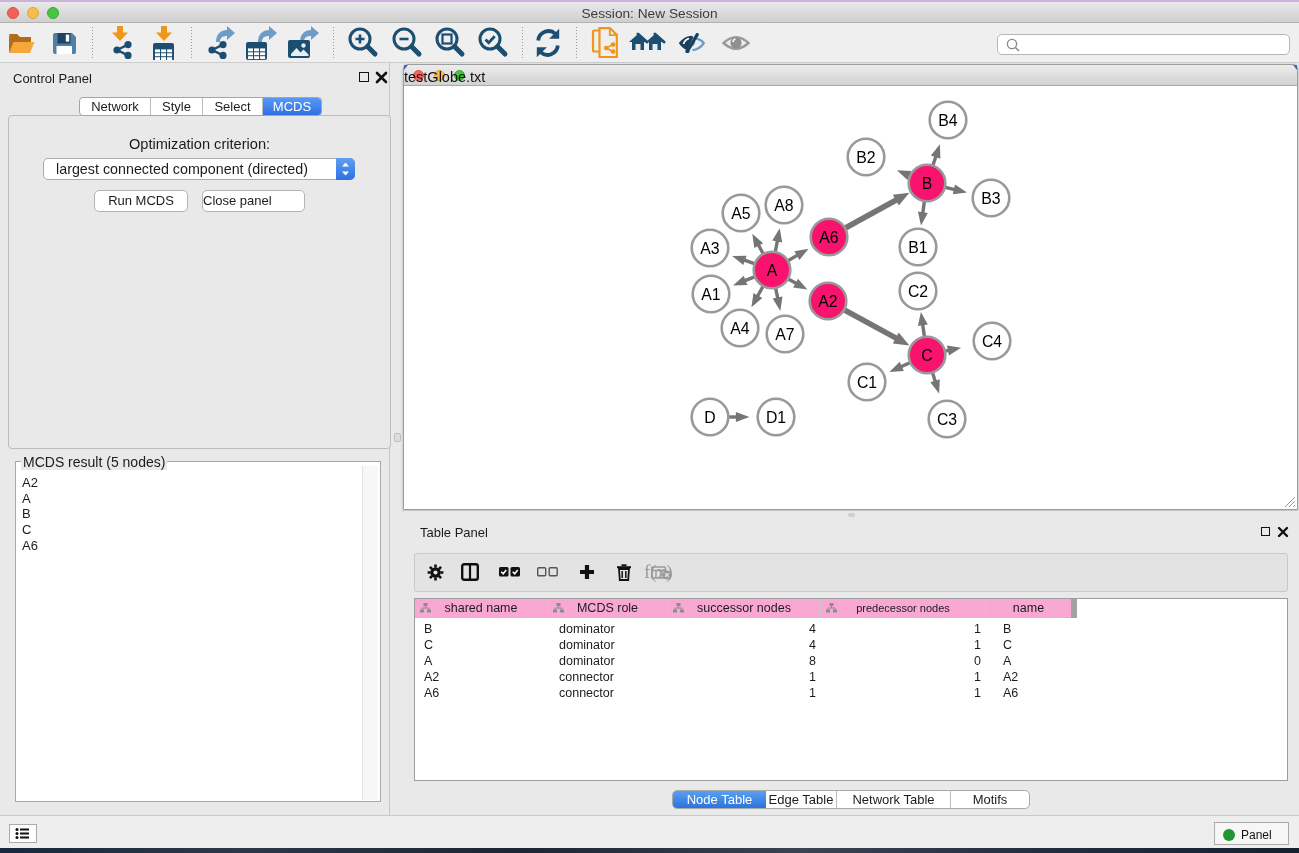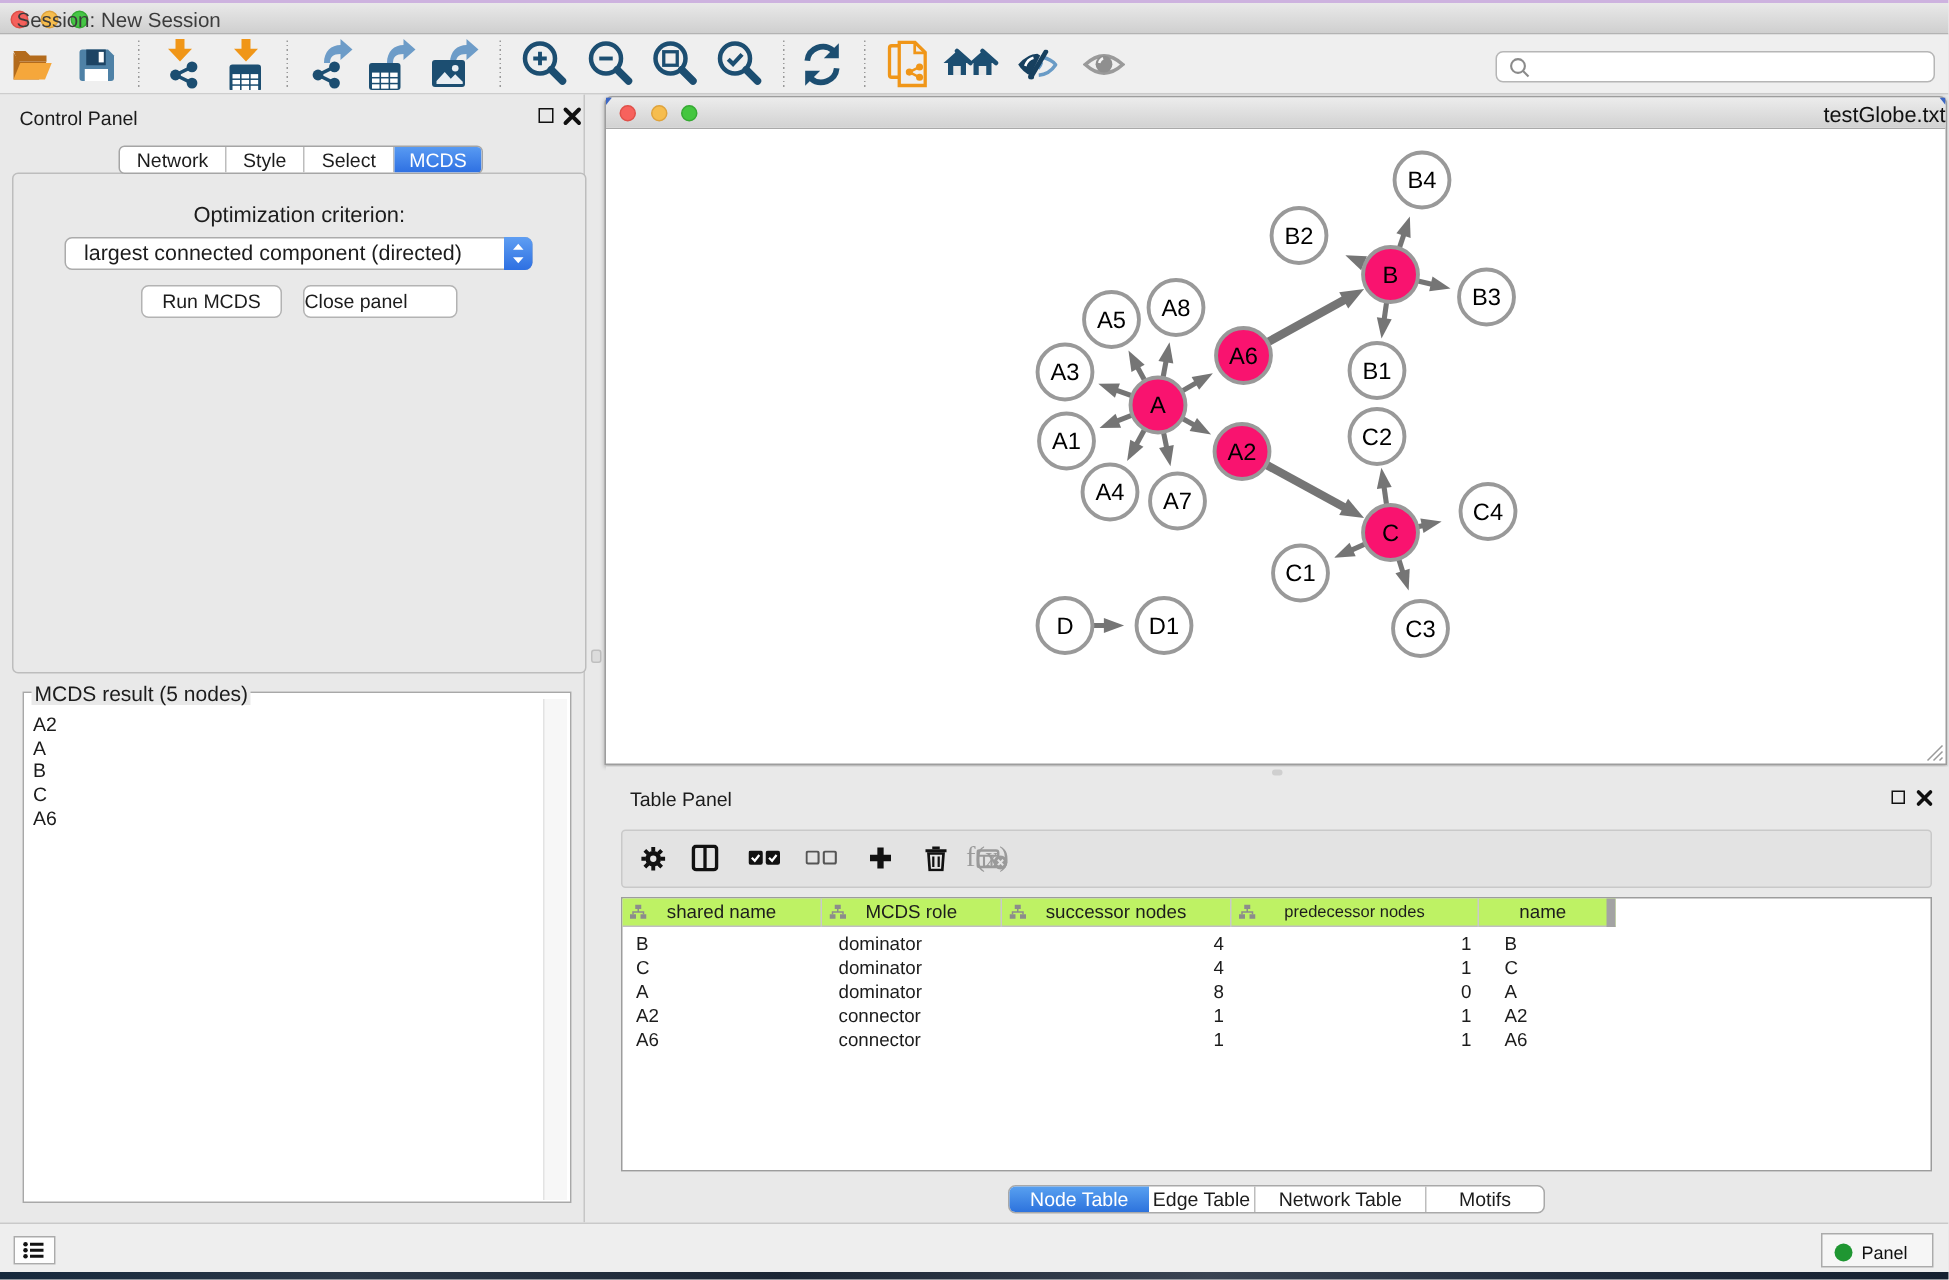--- a/index.html
+++ b/index.html
@@ -7,21 +7,21 @@
 .abs{position:absolute}
 .tl{position:absolute;width:12px;height:12px;border-radius:50%}
 svg{display:block}
 </style></head><body>
 
 <div class="abs" style="left:0;top:0;width:1299px;height:2px;background:#cdb2df"></div>
 <div class="abs" style="left:0;top:2px;width:1299px;height:21px;background:linear-gradient(#e9e9e9,#cfcfcf);border-bottom:1px solid #b3b3b3">
   <div class="tl" style="left:7px;top:5px;background:#f4605c;border:0.5px solid #dd4f47"></div>
   <div class="tl" style="left:27px;top:5px;background:#f6bd4e;border:0.5px solid #dfa33c"></div>
   <div class="tl" style="left:47px;top:5px;background:#46c645;border:0.5px solid #35aa33"></div>
-  <div class="abs" style="left:11px;right:0;top:4px;color:#3c3c3c;font-size:13.7px">Session: New Session</div>
+  <div class="abs" style="left:0;right:0;top:4px;text-align:center;color:#3c3c3c;font-size:13.7px">Session: New Session</div>
 </div>
 
 <div class="abs" style="left:0;top:23px;width:1299px;height:40px;background:#efefef;border-bottom:1px solid #cdcdcd">
 </div>
 <div class="abs" style="left:7px;top:27px;width:30px;height:32px">
     <svg width="30" height="32" viewBox="0 0 30 32">
 <path d="M2 7 h8 l3 3 h11 v4 H5 Z" fill="#b36b1c"></path>
 <path d="M2 26 V8 l4 6 h18 l-5 12 Z" fill="#b36b1c"></path>
 <path d="M6.5 15 h21 l-4.5 11 H2 Z" fill="#f5a73b"></path>
 </svg>
@@ -221,21 +221,21 @@
 <div class="abs" style="left:15px;top:461px;width:366px;height:341px;border:1px solid #a8a8a8;background:#fff"></div>
 <div class="abs" style="left:21px;top:454px;background:#e9e9e9;padding:0 2px;font-size:14px">MCDS result (5 nodes)</div>
 <div class="abs" style="left:362px;top:466px;width:16px;height:334px;background:#f7f7f7;border-left:1px solid #e3e3e3"></div>
 <div class="abs" style="left:22px;top:475px;line-height:15.7px">A2<br>A<br>B<br>C<br>A6</div>
 
 <div class="abs" style="left:403px;top:64px;width:895px;height:446px;background:#fff;border:1px solid #9d9d9d;border-radius:5px 5px 0 0;box-shadow:0 1px 3px rgba(0,0,0,.25)">
  <div class="abs" style="left:0;top:0;right:0;height:21px;background:linear-gradient(#ececec,#d2d2d2);border-bottom:1px solid #a9a9a9;border-radius:5px 5px 0 0">
   <div class="tl" style="left:9px;top:5px;width:11px;height:11px;background:#f7625d;border:0.5px solid #e0514a"></div>
   <div class="tl" style="left:29.5px;top:5px;width:11px;height:11px;background:#f6bd4e;border:0.5px solid #dfa33c"></div>
   <div class="tl" style="left:50px;top:5px;width:11px;height:11px;background:#44c63f;border:0.5px solid #35aa33"></div>
-  <div class="abs" style="left:0;right:0;top:4px;text-align:right;color:#111;font-size:14.5px">testGlobe.txt</div>
+  <div class="abs" style="left:0;right:0;top:4px;text-align:left;color:#111;font-size:14.5px">testGlobe.txt</div>
  </div>
  <svg class="abs" style="right:1px;bottom:1px" width="12" height="12" viewBox="0 0 12 12">
       <path d="M11 1 L1 11 M11 5 L5 11 M11 9 L9 11" stroke="#9a9a9a" stroke-width="1"></path>
     </svg>
  <svg class="abs" style="left:0;top:0" width="4" height="5" viewBox="0 0 4 5">
       <path d="M0 0 L4 0 L0 5 Z" fill="#3c66c4"></path>
     </svg>
  <svg class="abs" style="right:0;top:0" width="4" height="5" viewBox="0 0 4 5">
       <path d="M0 0 L4 0 L4 5 Z" fill="#3c66c4"></path>
     </svg>
@@ -377,21 +377,21 @@
 <div class="abs" style="left:651px;top:566px">
     <svg width="21" height="14" viewBox="0 0 21 14">
       <rect x="0.5" y="1" width="14" height="11" rx="1.5" fill="none" stroke="#9a9a9a" stroke-width="1.6"></rect>
       <path d="M0.5 4.5 h14 M5 4.5 v7.5 M10 4.5 v7.5" stroke="#9a9a9a" stroke-width="1.4"></path>
       <circle cx="16" cy="9" r="4.6" fill="#9a9a9a"></circle>
       <path d="M14.2 7.2 l3.6 3.6 M17.8 7.2 l-3.6 3.6" stroke="#e4e4e4" stroke-width="1.3"></path>
     </svg>
   </div>
 <div class="abs" style="left:644px;top:561px;font-family:'Liberation Serif',serif;font-size:19px;color:#9a9a9a">f(x)</div>
 <div class="abs" style="left:414px;top:598px;width:874px;height:183px;background:#fff;border:1px solid #9d9d9d"></div>
-<div class="abs" style="left:415px;top:599px;width:662px;height:19px;background:#bef264;border-bottom:1px solid #c0c0c0">
+<div class="abs" style="left:415px;top:599px;width:662px;height:19px;background:#f9a8d4;border-bottom:1px solid #c0c0c0">
   <div class="abs" style="left:0px;top:0;width:133px;height:19px;border-right:1px solid #c9c9c9;text-align:center;line-height:19px;font-size:12.5px"><span style="position:absolute;left:5px;top:4px">
         <svg width="11" height="10" viewBox="0 0 11 10" style="vertical-align:-1px">
           <rect x="3.5" y="0" width="4" height="3" fill="#8c8c8c"></rect>
           <rect x="0" y="6.5" width="4" height="3" fill="#8c8c8c"></rect>
           <rect x="7" y="6.5" width="4" height="3" fill="#8c8c8c"></rect>
           <path d="M5.5 3 v2 M2 6.5 v-1.5 h7 v1.5" fill="none" stroke="#8c8c8c" stroke-width="1"></path>
         </svg>
       </span>shared name</div>
   <div class="abs" style="left:133px;top:0;width:120px;height:19px;border-right:1px solid #c9c9c9;text-align:center;line-height:19px;font-size:12.5px"><span style="position:absolute;left:5px;top:4px">
         <svg width="11" height="10" viewBox="0 0 11 10" style="vertical-align:-1px">

